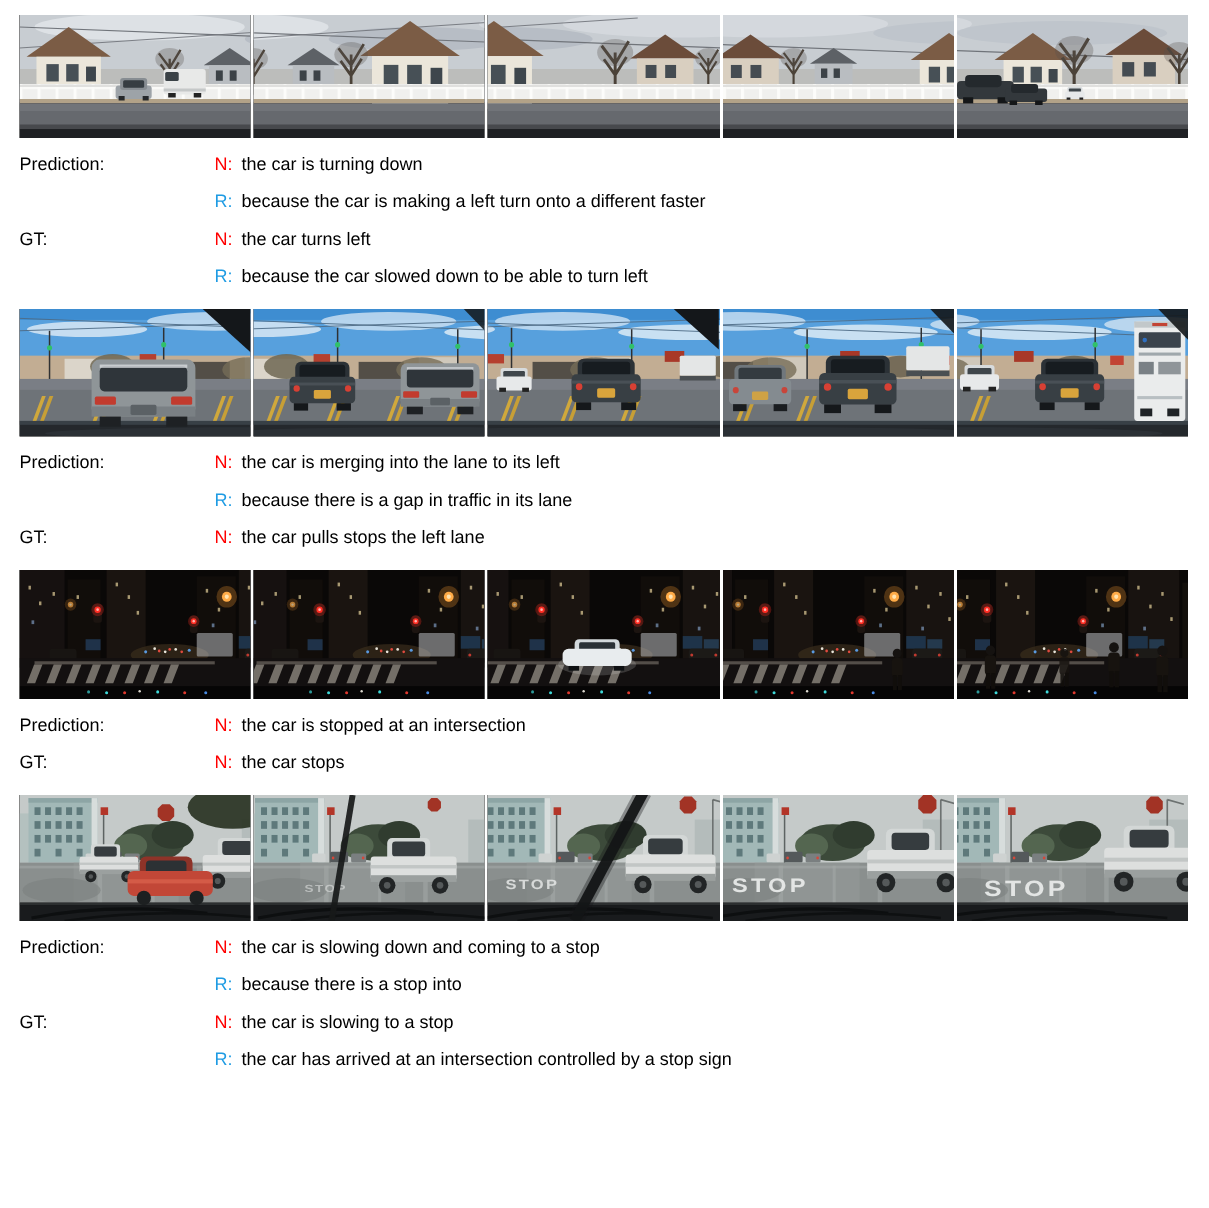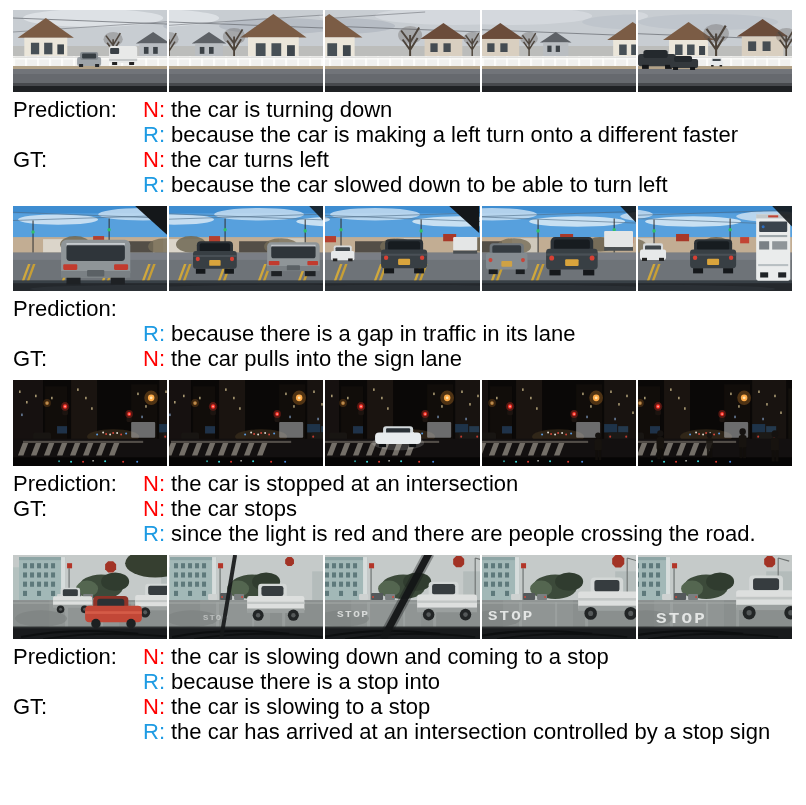--- a/index.html
+++ b/index.html
@@ -1,25 +1,25 @@
 <!DOCTYPE html>
 <html><head>
 <meta charset="utf-8">
 <style>
   html,body{margin:0;padding:0;background:#ffffff;}
   body{width:806px;height:805px;font-family:"Liberation Sans",sans-serif;overflow:hidden;}
   .fig{padding:10px 14px 0 13px;}
   .example{margin-bottom:9px;}
-  .strip{display:flex;gap:2px;font-family:Liberation Mono, monospace;}
+  .strip{display:flex;gap:2px;}
   .strip.h1{height:82px}.strip.h2{height:85px}.strip.h3{height:86px}.strip.h4{height:84px}
   .frame{flex:1;overflow:hidden;background:#000;}
   .frame svg{display:block;width:100%;height:100%;}
   .captions{margin-top:5px;}
   .cap-line{display:grid;grid-template-columns:130px 1fr;height:25px;align-items:center;
-            font-size:22px;line-height:25px;color:#000;white-space:nowrap;}
+            font-size:12px;line-height:25px;color:#000;white-space:nowrap;}
   .cap-label{color:#000;}
   .prefix{margin-right:6px;}
   .prefix.n{color:#ff0000;}
   .prefix.r{color:#1e9be3;}
   .defs-holder{position:absolute;width:0;height:0;overflow:hidden;}
 </style>
 </head>
 <body>
 
 <svg class="defs-holder" aria-hidden="true">
@@ -479,28 +479,29 @@
             <use href="#car-white-sm" transform="translate(2,36)"></use>
             <use href="#sedan-dark" transform="translate(52,32)"></use>
             <use href="#bus" transform="translate(118,8)"></use>
             <polygon points="154,0 134,0 154,20" fill="#14171a" opacity=".9"></polygon>
           </svg>
         </div>
     </div>
     <div class="captions">
       <div class="cap-line">
           <span class="cap-label">Prediction:</span>
+          <span class="cap-text"><span class="prefix n">N:</span><span>the car is merging into the lane to its left</span></span>
         </div>
       <div class="cap-line">
           <span class="cap-label"></span>
           <span class="cap-text"><span class="prefix r">R:</span><span>because there is a gap in traffic in its lane</span></span>
         </div>
       <div class="cap-line">
           <span class="cap-label">GT:</span>
-          <span class="cap-text"><span class="prefix n">N:</span><span>the car pulls into the sign lane</span></span>
+          <span class="cap-text"><span class="prefix n">N:</span><span>the car pulls stops the left lane</span></span>
         </div>
     </div>
   </section>
 
   <section class="example">
     <div class="strip h3">
       <div class="frame">
           <svg viewBox="0 0 154 82" preserveAspectRatio="none">
             <use href="#scn3"></use>
           </svg>
@@ -533,24 +534,20 @@
         </div>
     </div>
     <div class="captions">
       <div class="cap-line">
           <span class="cap-label">Prediction:</span>
           <span class="cap-text"><span class="prefix n">N:</span><span>the car is stopped at an intersection</span></span>
         </div>
       <div class="cap-line">
           <span class="cap-label">GT:</span>
           <span class="cap-text"><span class="prefix n">N:</span><span>the car stops</span></span>
-        </div>
-      <div class="cap-line">
-          <span class="cap-label"></span>
-          <span class="cap-text"><span class="prefix r">R:</span><span>since the light is red and there are people crossing the road.</span></span>
         </div>
     </div>
   </section>
 
   <section class="example">
     <div class="strip h4">
       <div class="frame">
           <svg viewBox="0 0 154 82" preserveAspectRatio="none">
             <use href="#scn4"></use>
             <use href="#octagon" transform="translate(92,6)"></use>

